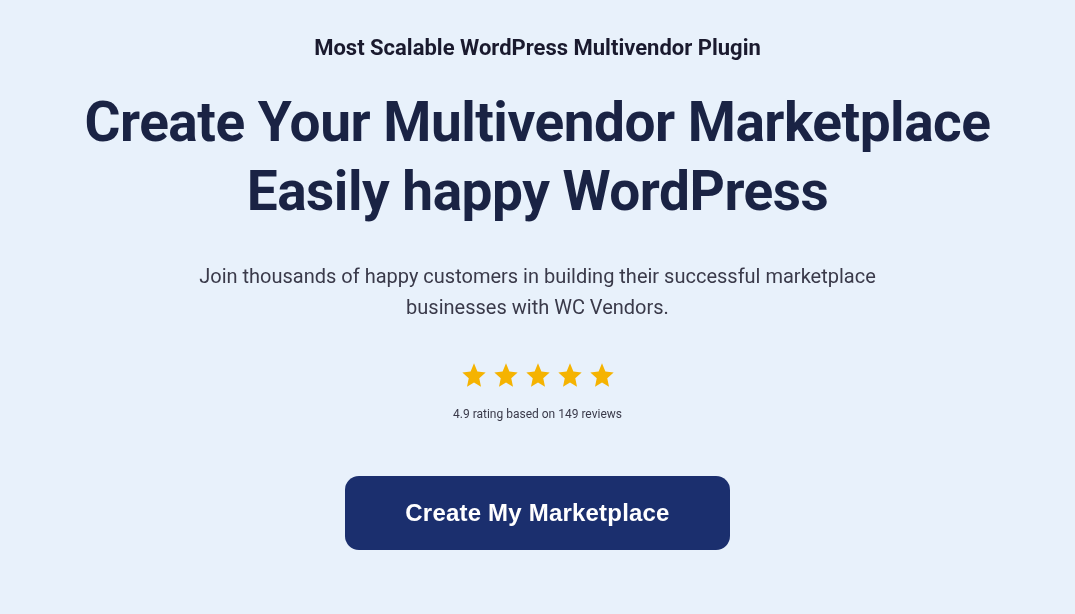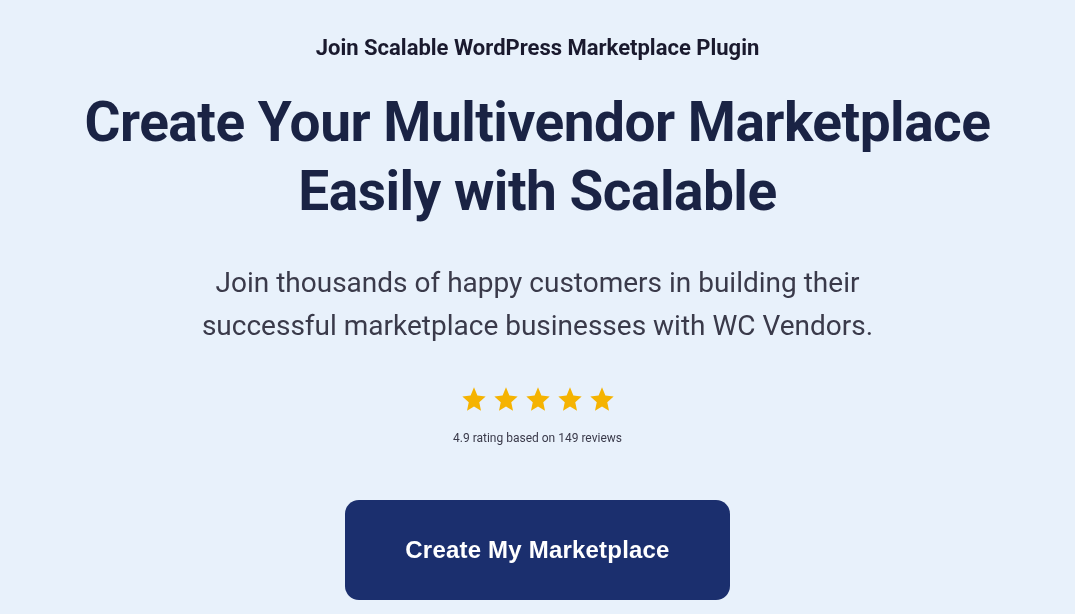--- a/index.html
+++ b/index.html
@@ -27,21 +27,21 @@
       font-size: 55px;
       font-weight: 700;
       color: #1a2344;
       text-align: center;
       line-height: 1.25;
       max-width: 1000px;
       margin-bottom: 35px;
       letter-spacing: -0.5px;
     }
     .subheadline {
-      font-size: 28px;
+      font-size: 20px;
       font-weight: 400;
       color: #3a3a4a;
       text-align: center;
       line-height: 1.55;
       max-width: 720px;
       margin-bottom: 38px;
     }
     .stars {
       display: flex;
       gap: 4px;
@@ -55,33 +55,33 @@
     .rating-text {
       font-size: 12px;
       color: #3a3a4a;
       margin-bottom: 55px;
     }
     .cta-button {
       background-color: #1b2f6e;
       color: #ffffff;
       font-size: 24px;
       font-weight: 700;
-      padding: 36px 60px;
+      padding: 23px 60px;
       border: none;
       border-radius: 14px;
       cursor: pointer;
       letter-spacing: 0.2px;
     }
   </style>
 </head>
 <body>
 
-<div class="eyebrow">Join Scalable WordPress Marketplace Plugin</div>
+<div class="eyebrow">Most Scalable WordPress Multivendor Plugin</div>
 
-<h1 class="headline">Create Your Multivendor Marketplace Easily with Scalable</h1>
+<h1 class="headline">Create Your Multivendor Marketplace Easily happy WordPress</h1>
 
 <p class="subheadline">Join thousands of happy customers in building their successful marketplace businesses with WC Vendors.</p>
 
 <div class="stars">
   <span class="star-icon">
     <svg viewBox="0 0 24 24">
         <path d="M12 2l2.9 6.9L22 9.9l-5.5 4.9L18 22l-6-3.5L6 22l1.5-7.2L2 9.9l7.1-1z"></path>
       </svg>
   </span>
   <span class="star-icon">

